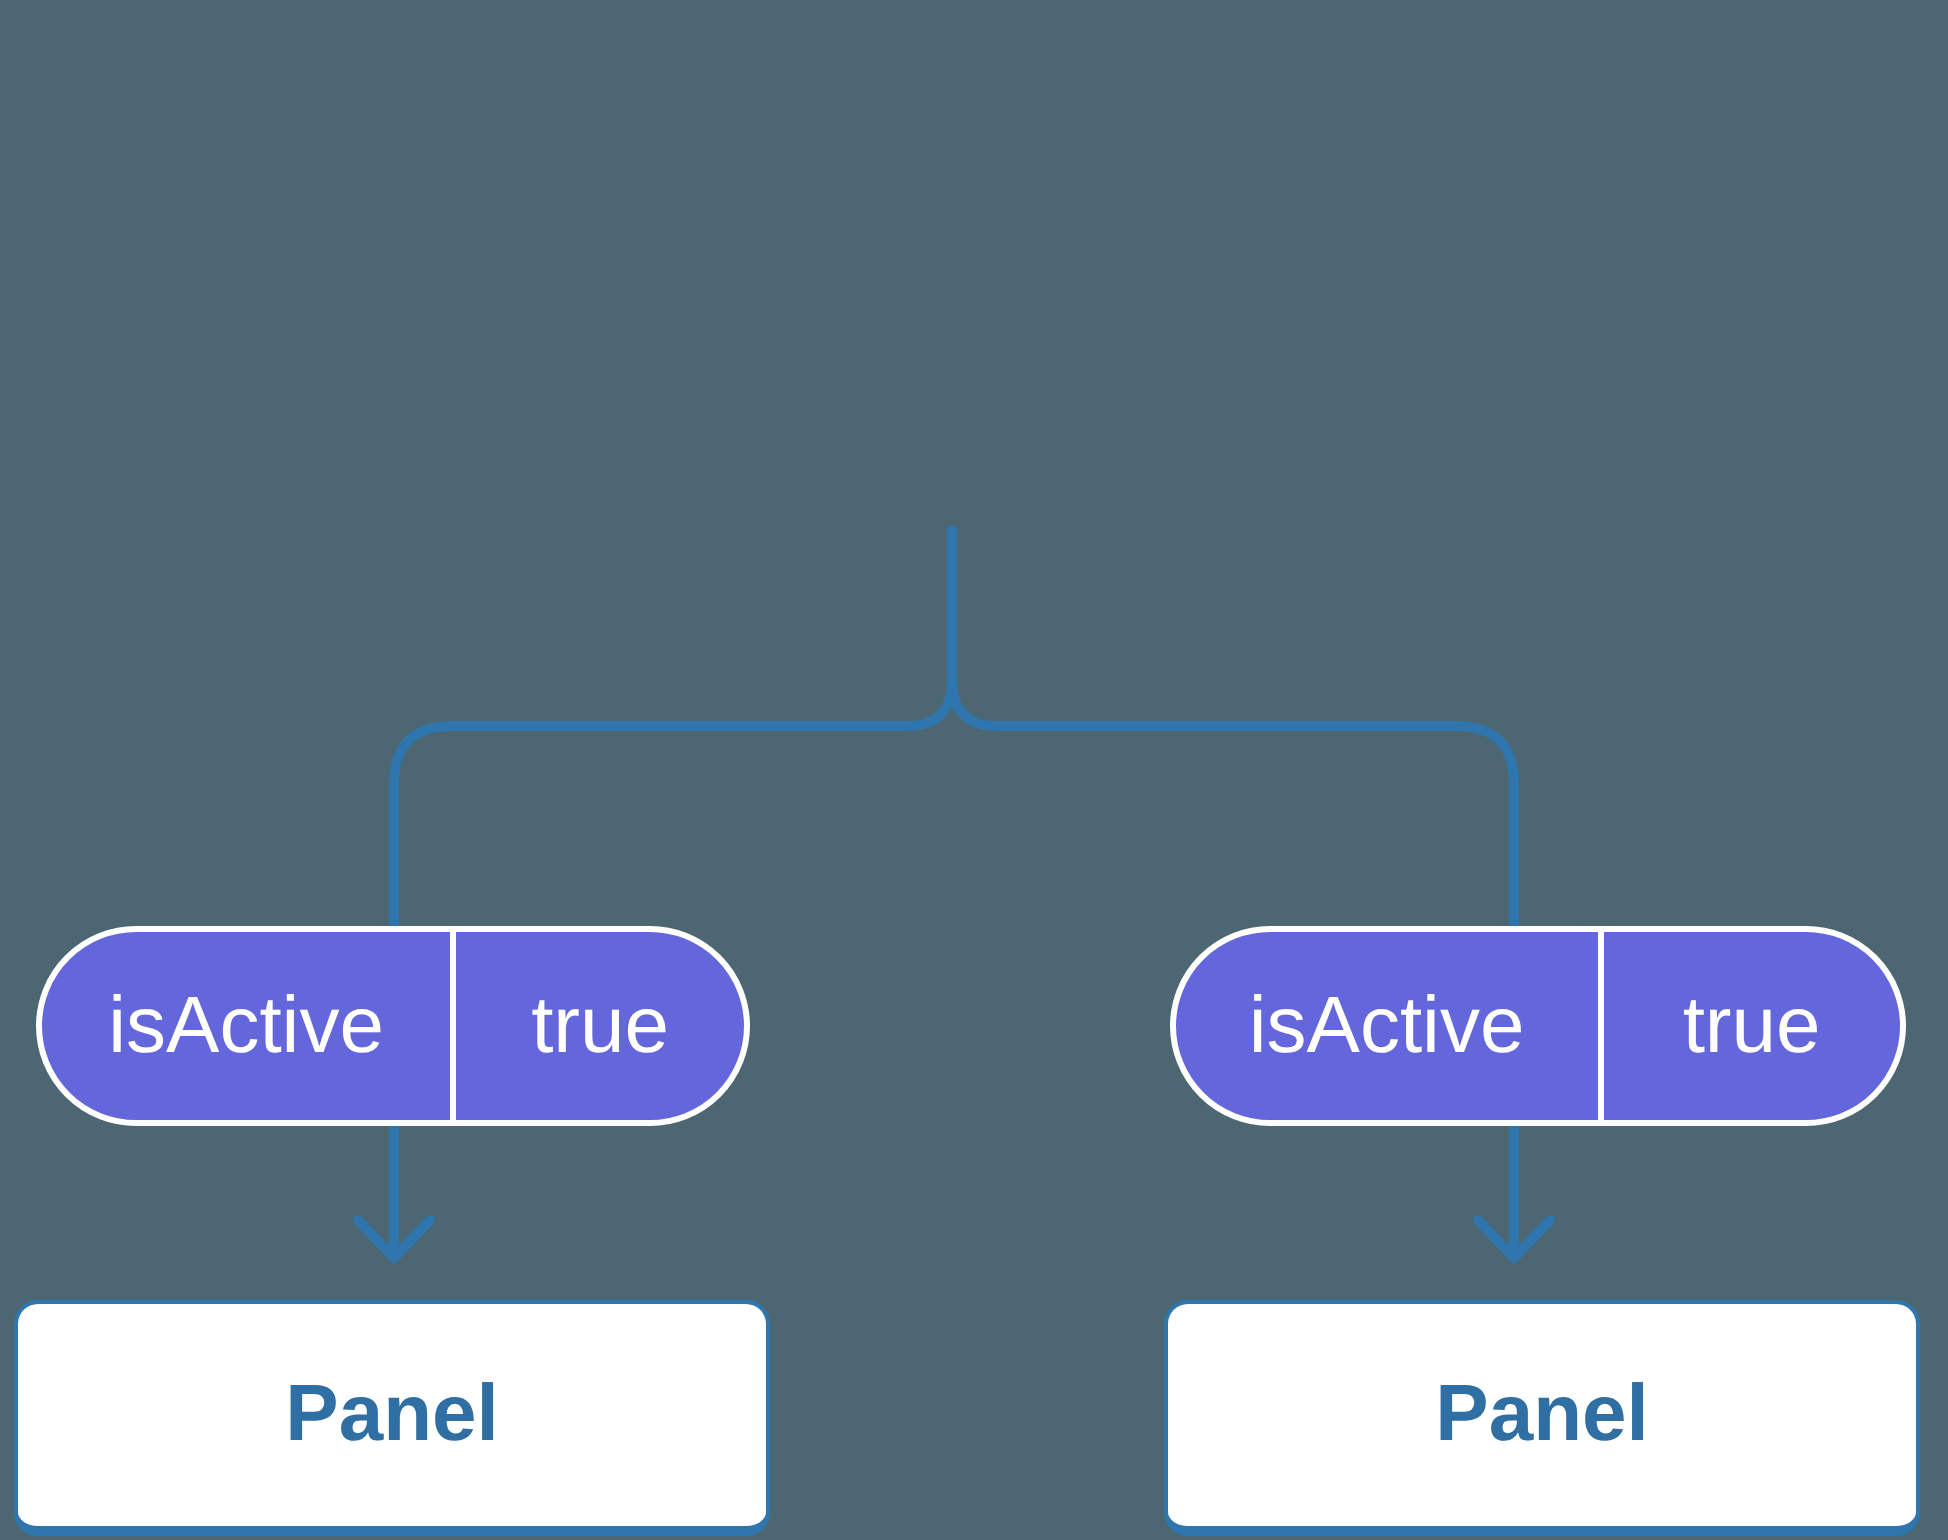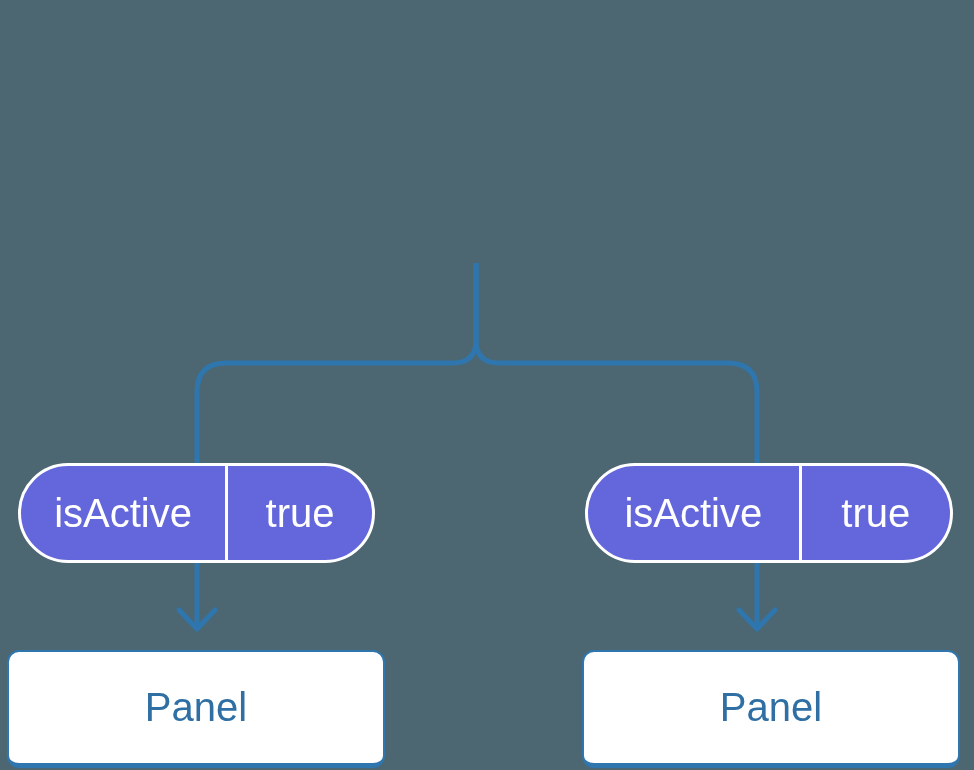--- a/index.html
+++ b/index.html
@@ -106,21 +106,21 @@
   .panel-card{
     position:absolute;
     top:650px;
     width:378px;height:118px;
     background:var(--white);
     border:2px solid var(--blue);
     border-bottom-width:5px;
     border-radius:12px;
     display:flex;align-items:center;justify-content:center;
     font-size:40px;
-    font-weight:400;
+    font-weight:700;
     color:var(--text-blue);
     z-index:2;
   }
   .panel-card.left{left:7px;}
   .panel-card.right{left:582px;}
 </style>
 </head>
 <body>
 
 <div class="canvas">

